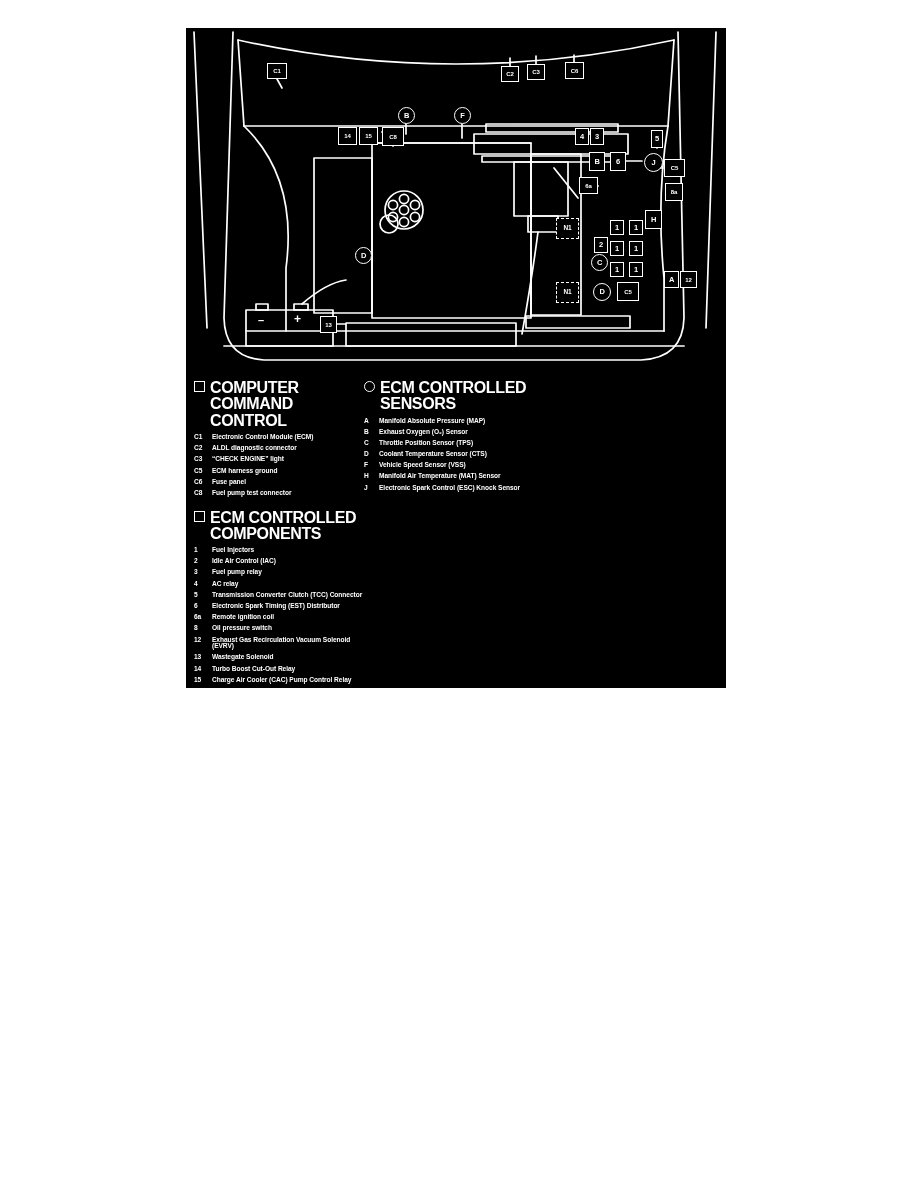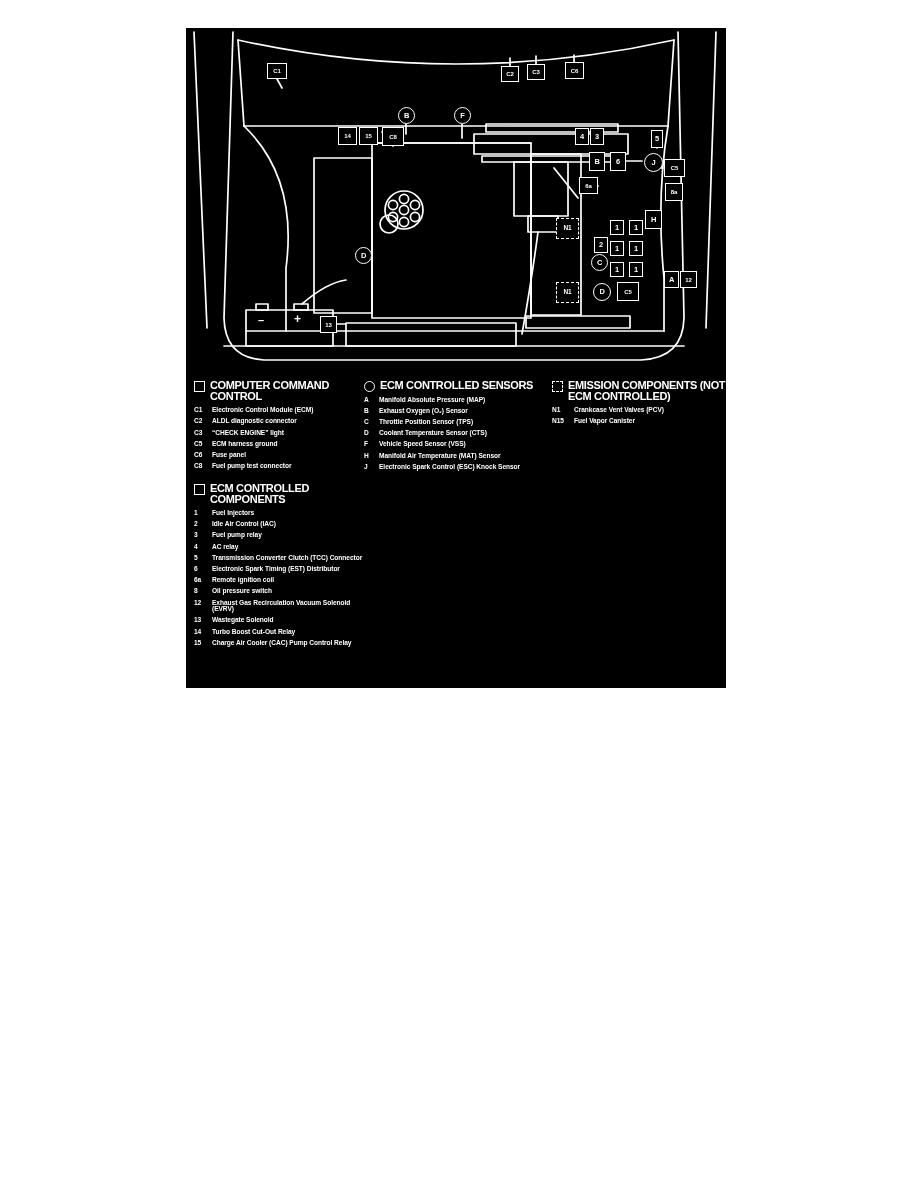--- a/index.html
+++ b/index.html
@@ -71,21 +71,21 @@
     color: #ffffff;
   }
   .lg-col { position: absolute; }
   .lg-head {
     display: flex;
     align-items: flex-start;
     gap: 5px;
     margin-bottom: 4px;
   }
   .lg-head-txt {
-    font-size: 11px;
+    font-size: 16px;
     font-weight: bold;
     line-height: 1.03;
     letter-spacing: -0.35px;
   }
   .sym {
     flex: 0 0 auto;
     width: 11px;
     height: 11px;
     box-sizing: border-box;
     margin-top: 1px;
@@ -348,31 +348,15 @@
           <div class="lg-row">
             <span class="lg-key" style="width: 15px;">H</span>
             <span class="lg-val">Manifold Air Temperature (MAT) Sensor</span>
           </div>
           <div class="lg-row">
             <span class="lg-key" style="width: 15px;">J</span>
             <span class="lg-val">Electronic Spark Control (ESC) Knock Sensor</span>
           </div>
         </div>
       </div>
-    <div class="lg-col" style="left:366px; top:0; width:174px;">
-        <div>
-          <div class="lg-head">
-            <span class="sym dashed"></span>
-            <span class="lg-head-txt">EMISSION COMPONENTS (NOT ECM CONTROLLED)</span>
-          </div>
-          <div class="lg-row">
-            <span class="lg-key" style="width: 22px;">N1</span>
-            <span class="lg-val">Crankcase Vent Valves (PCV)</span>
-          </div>
-          <div class="lg-row">
-            <span class="lg-key" style="width: 22px;">N15</span>
-            <span class="lg-val">Fuel Vapor Canister</span>
-          </div>
-        </div>
-      </div>
   </div>
 
 </div>
 
 </body></html>

